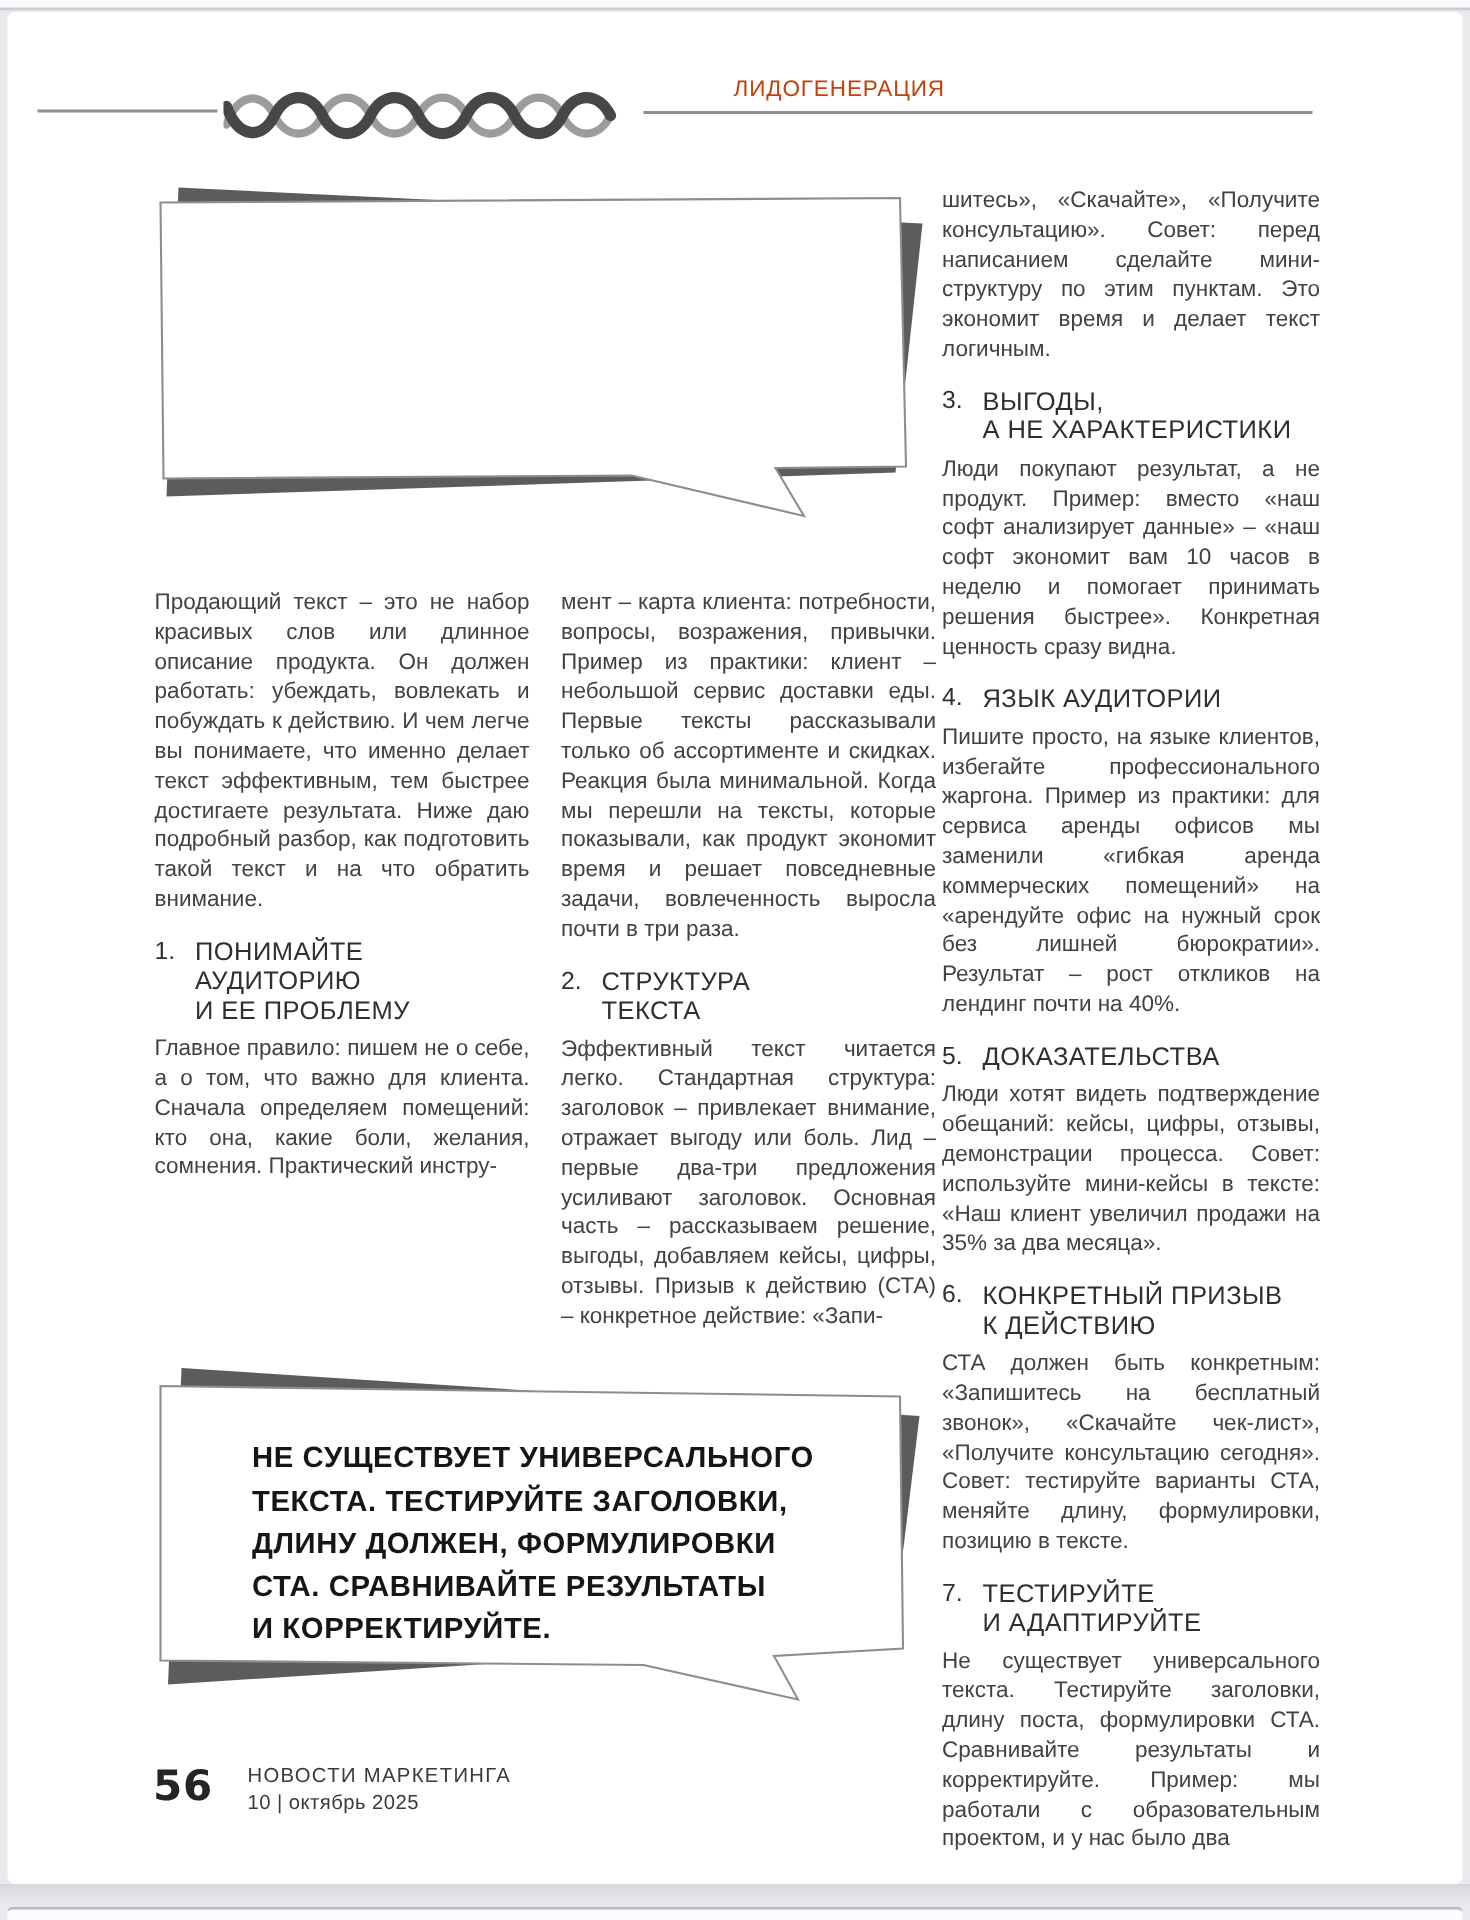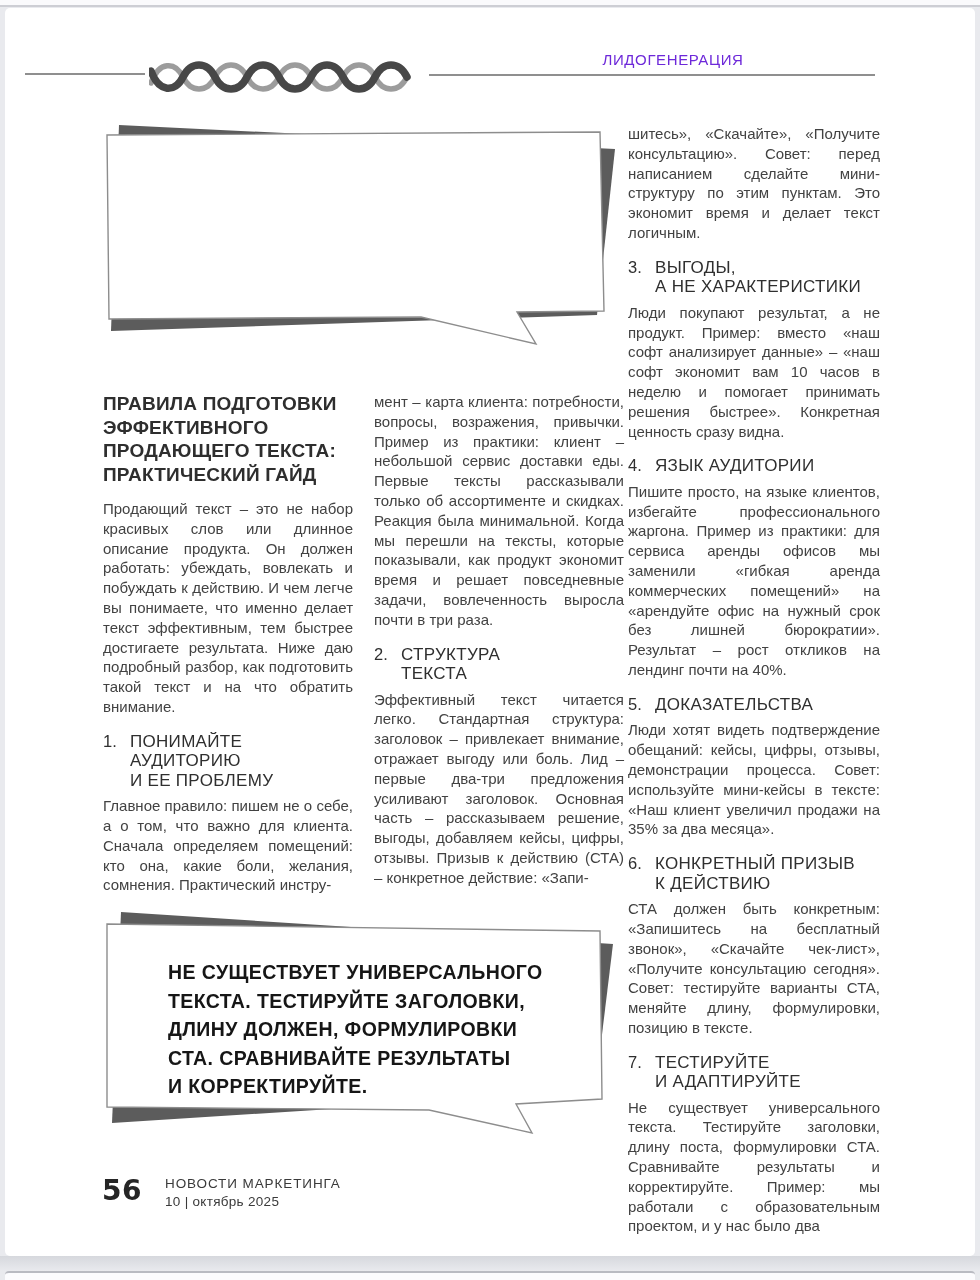--- a/index.html
+++ b/index.html
@@ -15,22 +15,22 @@
     background:#ffffff;border-radius:5px;
   }
   .edge-gap{position:absolute;left:0;top:1256px;width:100%;height:15px;background:linear-gradient(#d6d8dd,#e9eaee);}
   .next-page{position:absolute;left:5px;top:1271px;width:970px;height:9px;background:#fcfcfe;border-top:2px solid #b9bbc2;border-radius:4px 4px 0 0;}
 
   
   .rule{position:absolute;height:2px;background:#8f8f8f;}
   #rule-left{left:20px;top:65px;width:120px;}
   #rule-right{left:424px;top:66px;width:446px;}
   #category-label{
-    position:absolute;left:468px;top:43px;width:400px;text-align:center;
-    font-size:15px;letter-spacing:.6px;color:#6d28d9;font-weight:400;
+    position:absolute;left:484px;top:43px;width:400px;text-align:left;
+    font-size:15px;letter-spacing:.6px;color:#c2410c;font-weight:400;
   }
   #wave-logo{position:absolute;left:144px;top:45px;}
 
   
   .bubble-svg{position:absolute;}
   #bubble1{left:94px;top:111px;}
   #bubble2{left:94px;top:896px;}
   .quote-text{
     position:absolute;width:438px;
     font-family:"Liberation Sans","DejaVu Sans",sans-serif;
@@ -80,24 +80,20 @@
   </svg>
   <div id="category-label">ЛИДОГЕНЕРАЦИЯ</div>
   <div class="rule" id="rule-right"></div>
 
   <svg class="bubble-svg" id="bubble1" width="525" height="240" viewBox="0 0 525 240">
     <polygon points="20,6 516,30 498,196 12,212" fill="#5c5c5c"></polygon>
     <polygon points="8,16 501,13 505,192 418,193 437,225 322,198 10,200" fill="#ffffff" stroke="#8d8d8d" stroke-width="1.4"></polygon>
   </svg>
 
   <div class="col" id="col-left">
-    <h1 class="article-title">ПРАВИЛА ПОДГОТОВКИ
-ЭФФЕКТИВНОГО
-ПРОДАЮЩЕГО ТЕКСТА:
-ПРАКТИЧЕСКИЙ ГАЙД</h1>
     <p class="body-p">Продающий текст – это не набор красивых слов или длинное описание продукта. Он должен работать: убеждать, вовлекать и побуждать к действию. И чем легче вы понимаете, что именно делает текст эффективным, тем быстрее достигаете результата. Ниже даю подробный разбор, как подготовить такой текст и на что обратить внимание.</p>
     <div class="sec-head">
       <span class="sec-num">1.</span>
       <span class="sec-title">ПОНИМАЙТЕ
 АУДИТОРИЮ
 И ЕЕ ПРОБЛЕМУ</span>
     </div>
     <p class="body-p">Главное правило: пишем не о себе, а о том, что важно для клиента. Сначала определяем помещений: кто она, какие боли, желания, сомнения. Практический инстру-</p>
   </div>
 

